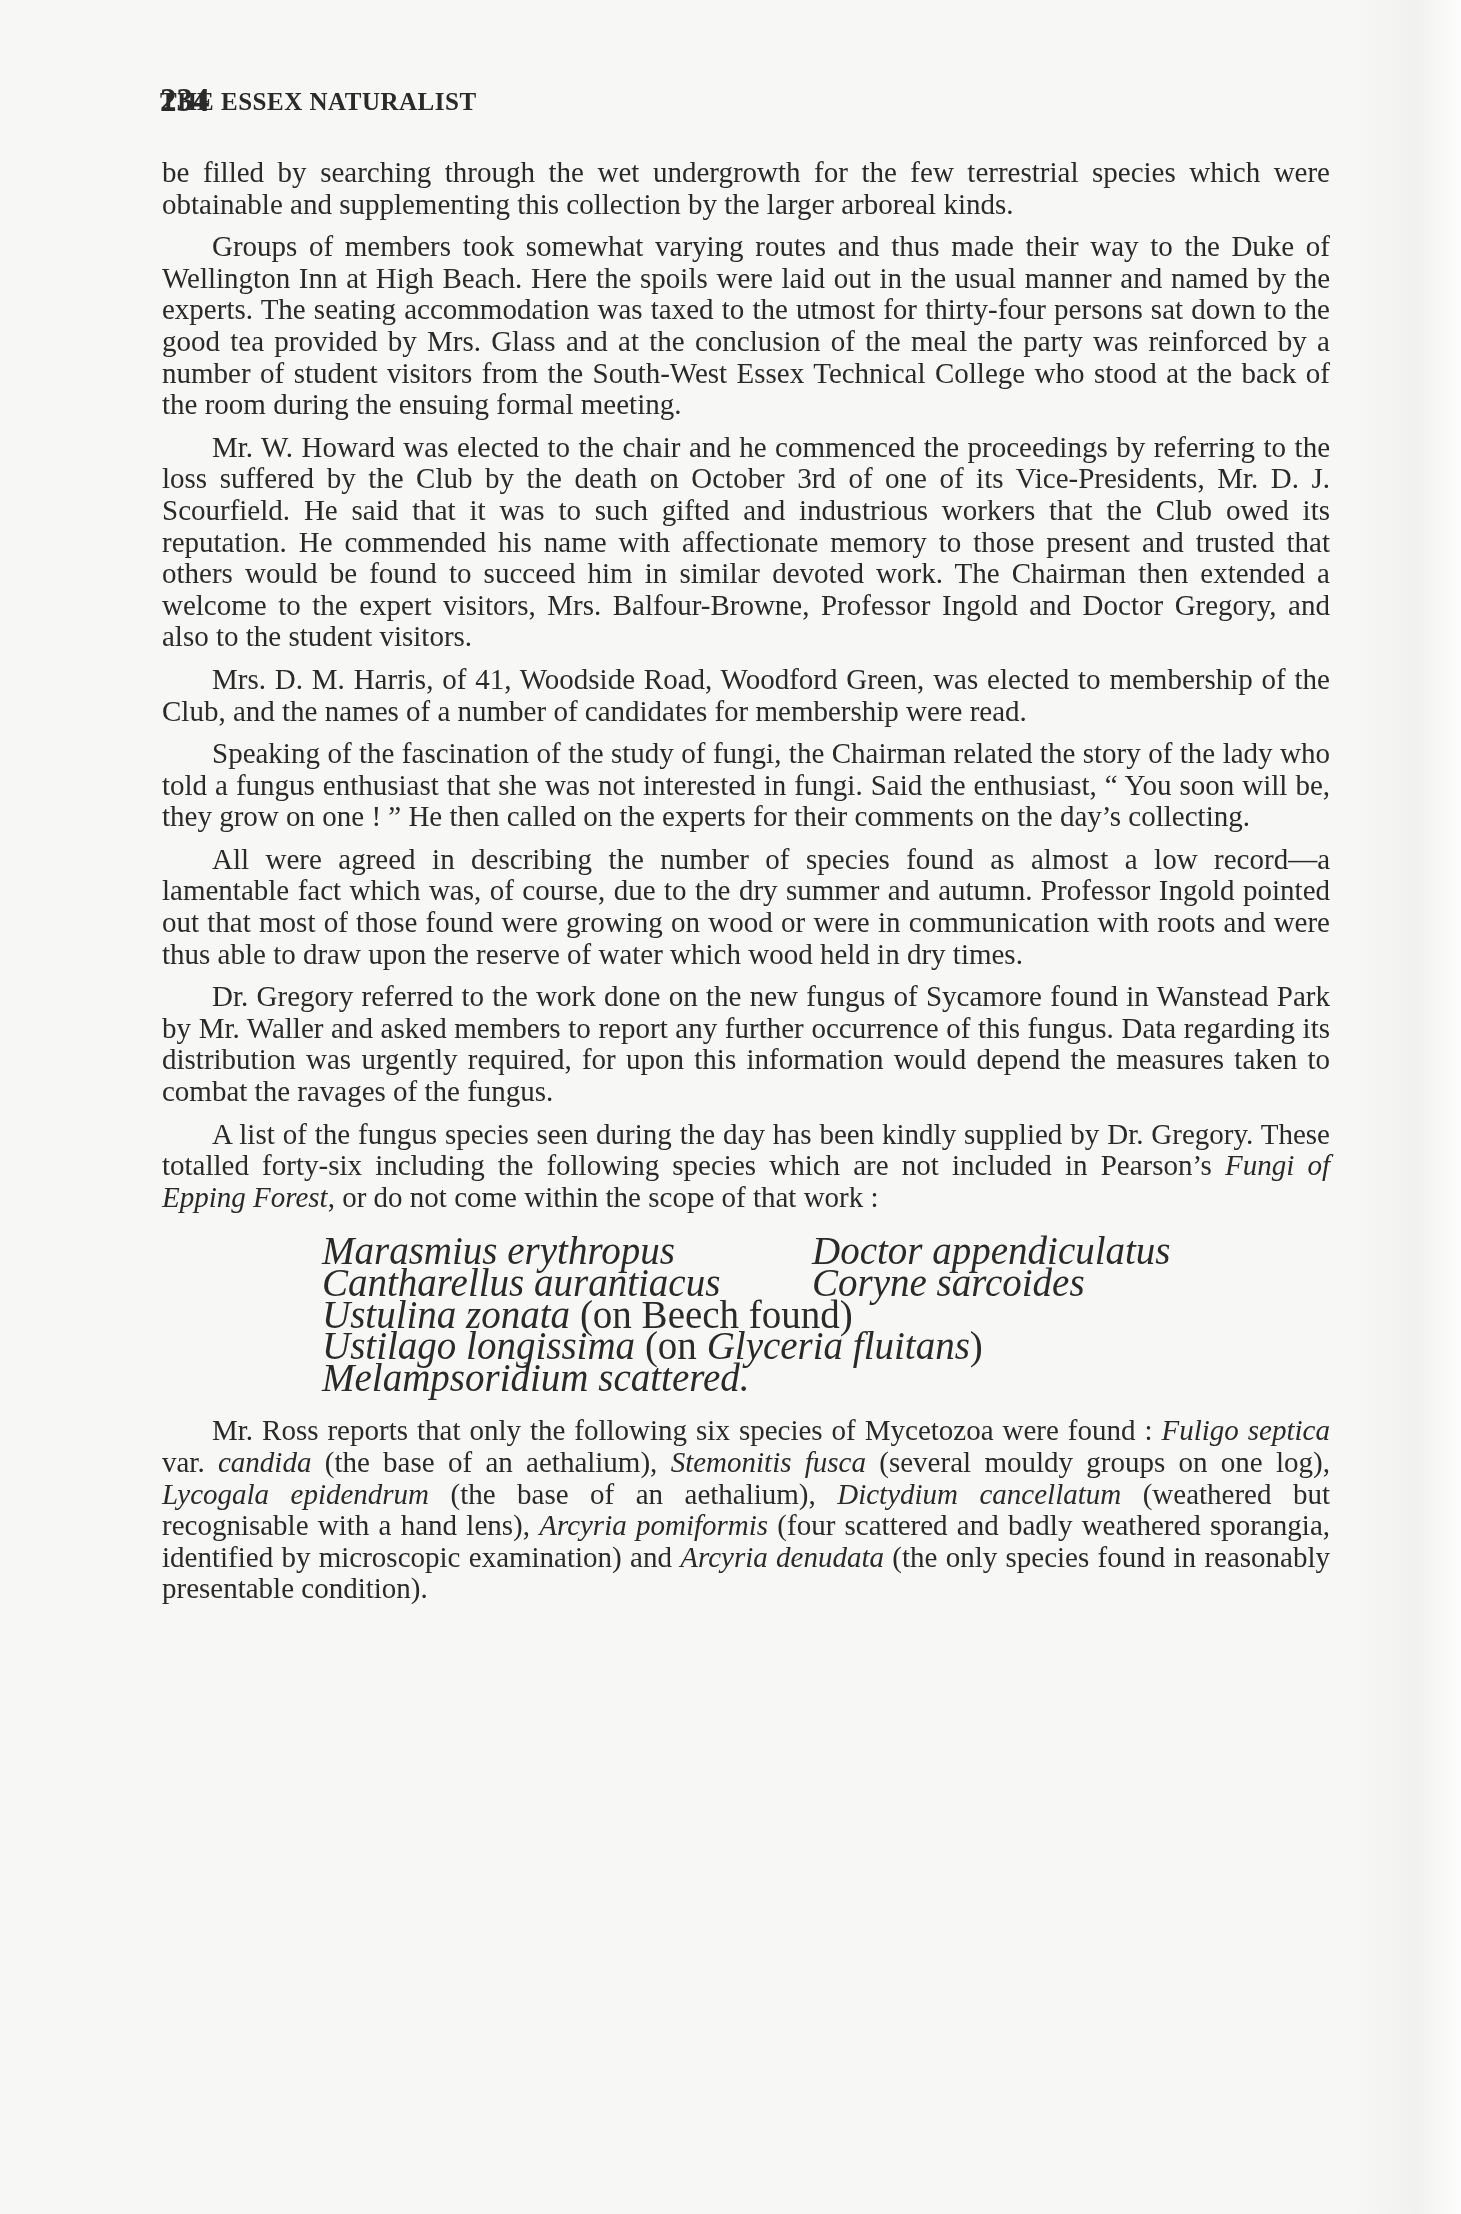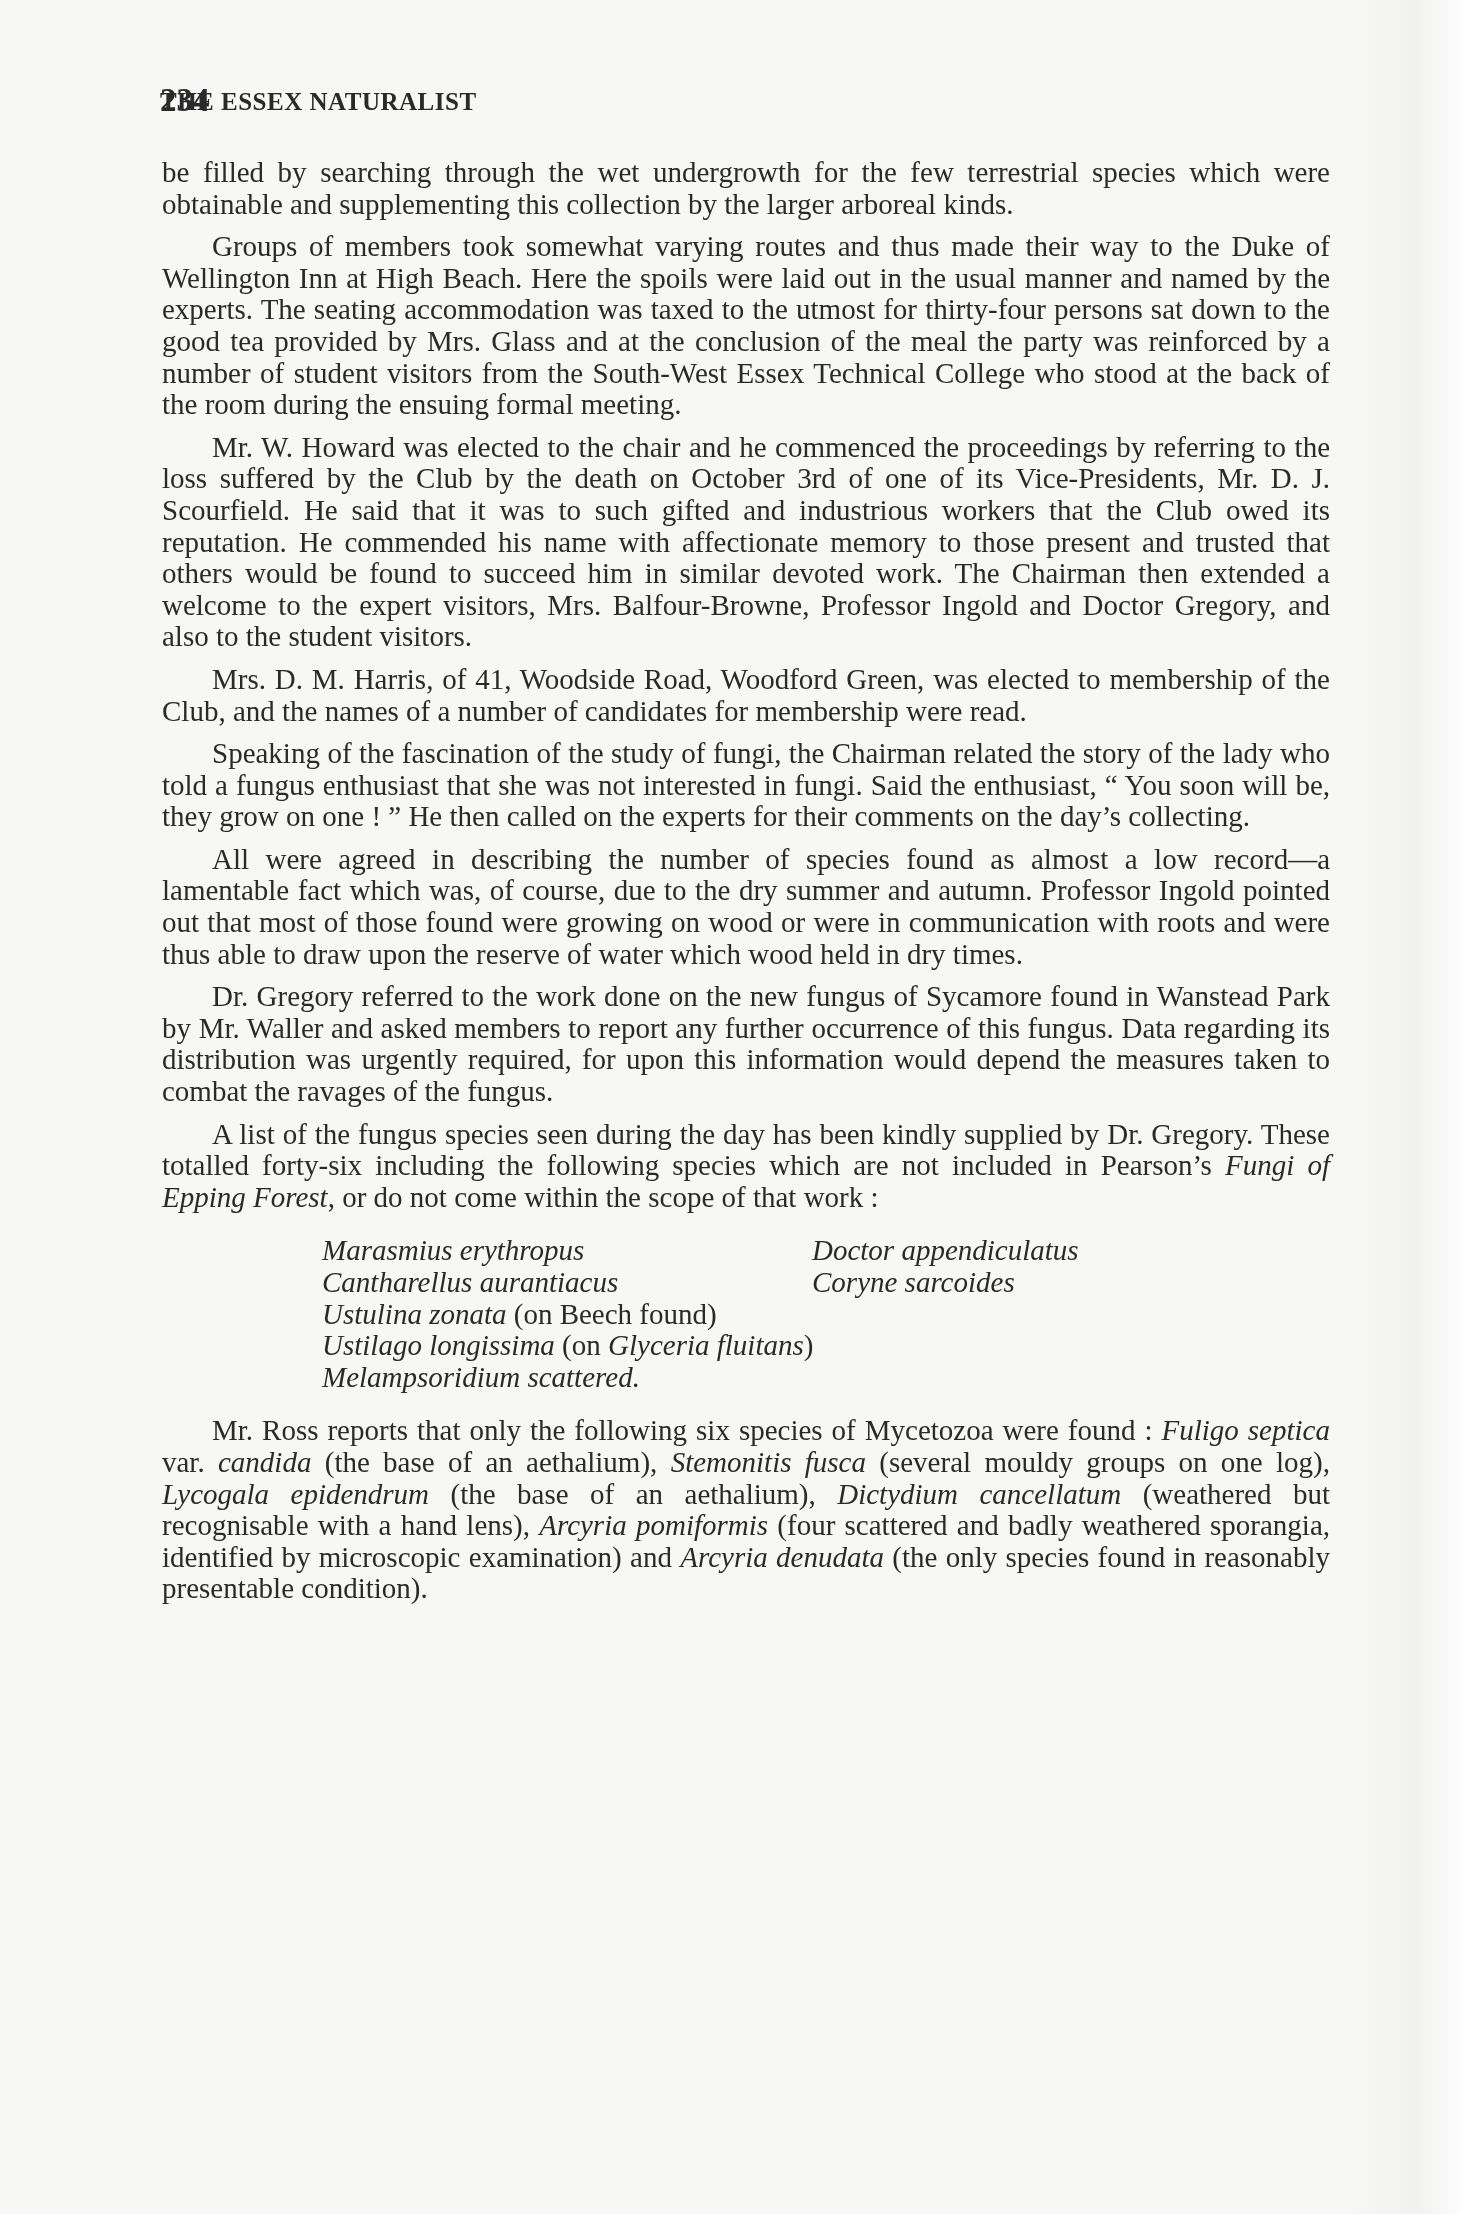--- a/index.html
+++ b/index.html
@@ -25,21 +25,21 @@
     font-size: 25px; letter-spacing: 0.5px; line-height: 40px;
   }
   .body-text {
     position: absolute; top: 157px; left: 162px; width: 1168px;
     font-size: 29px; line-height: 31.6px;
     text-align: justify;
   }
   .body-text p { margin: 0 0 11px 0; text-indent: 50px; }
   .body-text p.first { text-indent: 0; }
   .species-list {
-    margin: 22px 0 22px 160px; font-size: 29px; line-height: 31.6px;
+    margin: 22px 0 22px 160px; font-size: 39px; line-height: 31.6px;
   }
   .species-row { display: flex; }
   .species-row .col1 { width: 490px; }
   em { font-style: italic; }
 </style>
 </head>
 <body>
 
 <div class="page-edge"></div>
 

